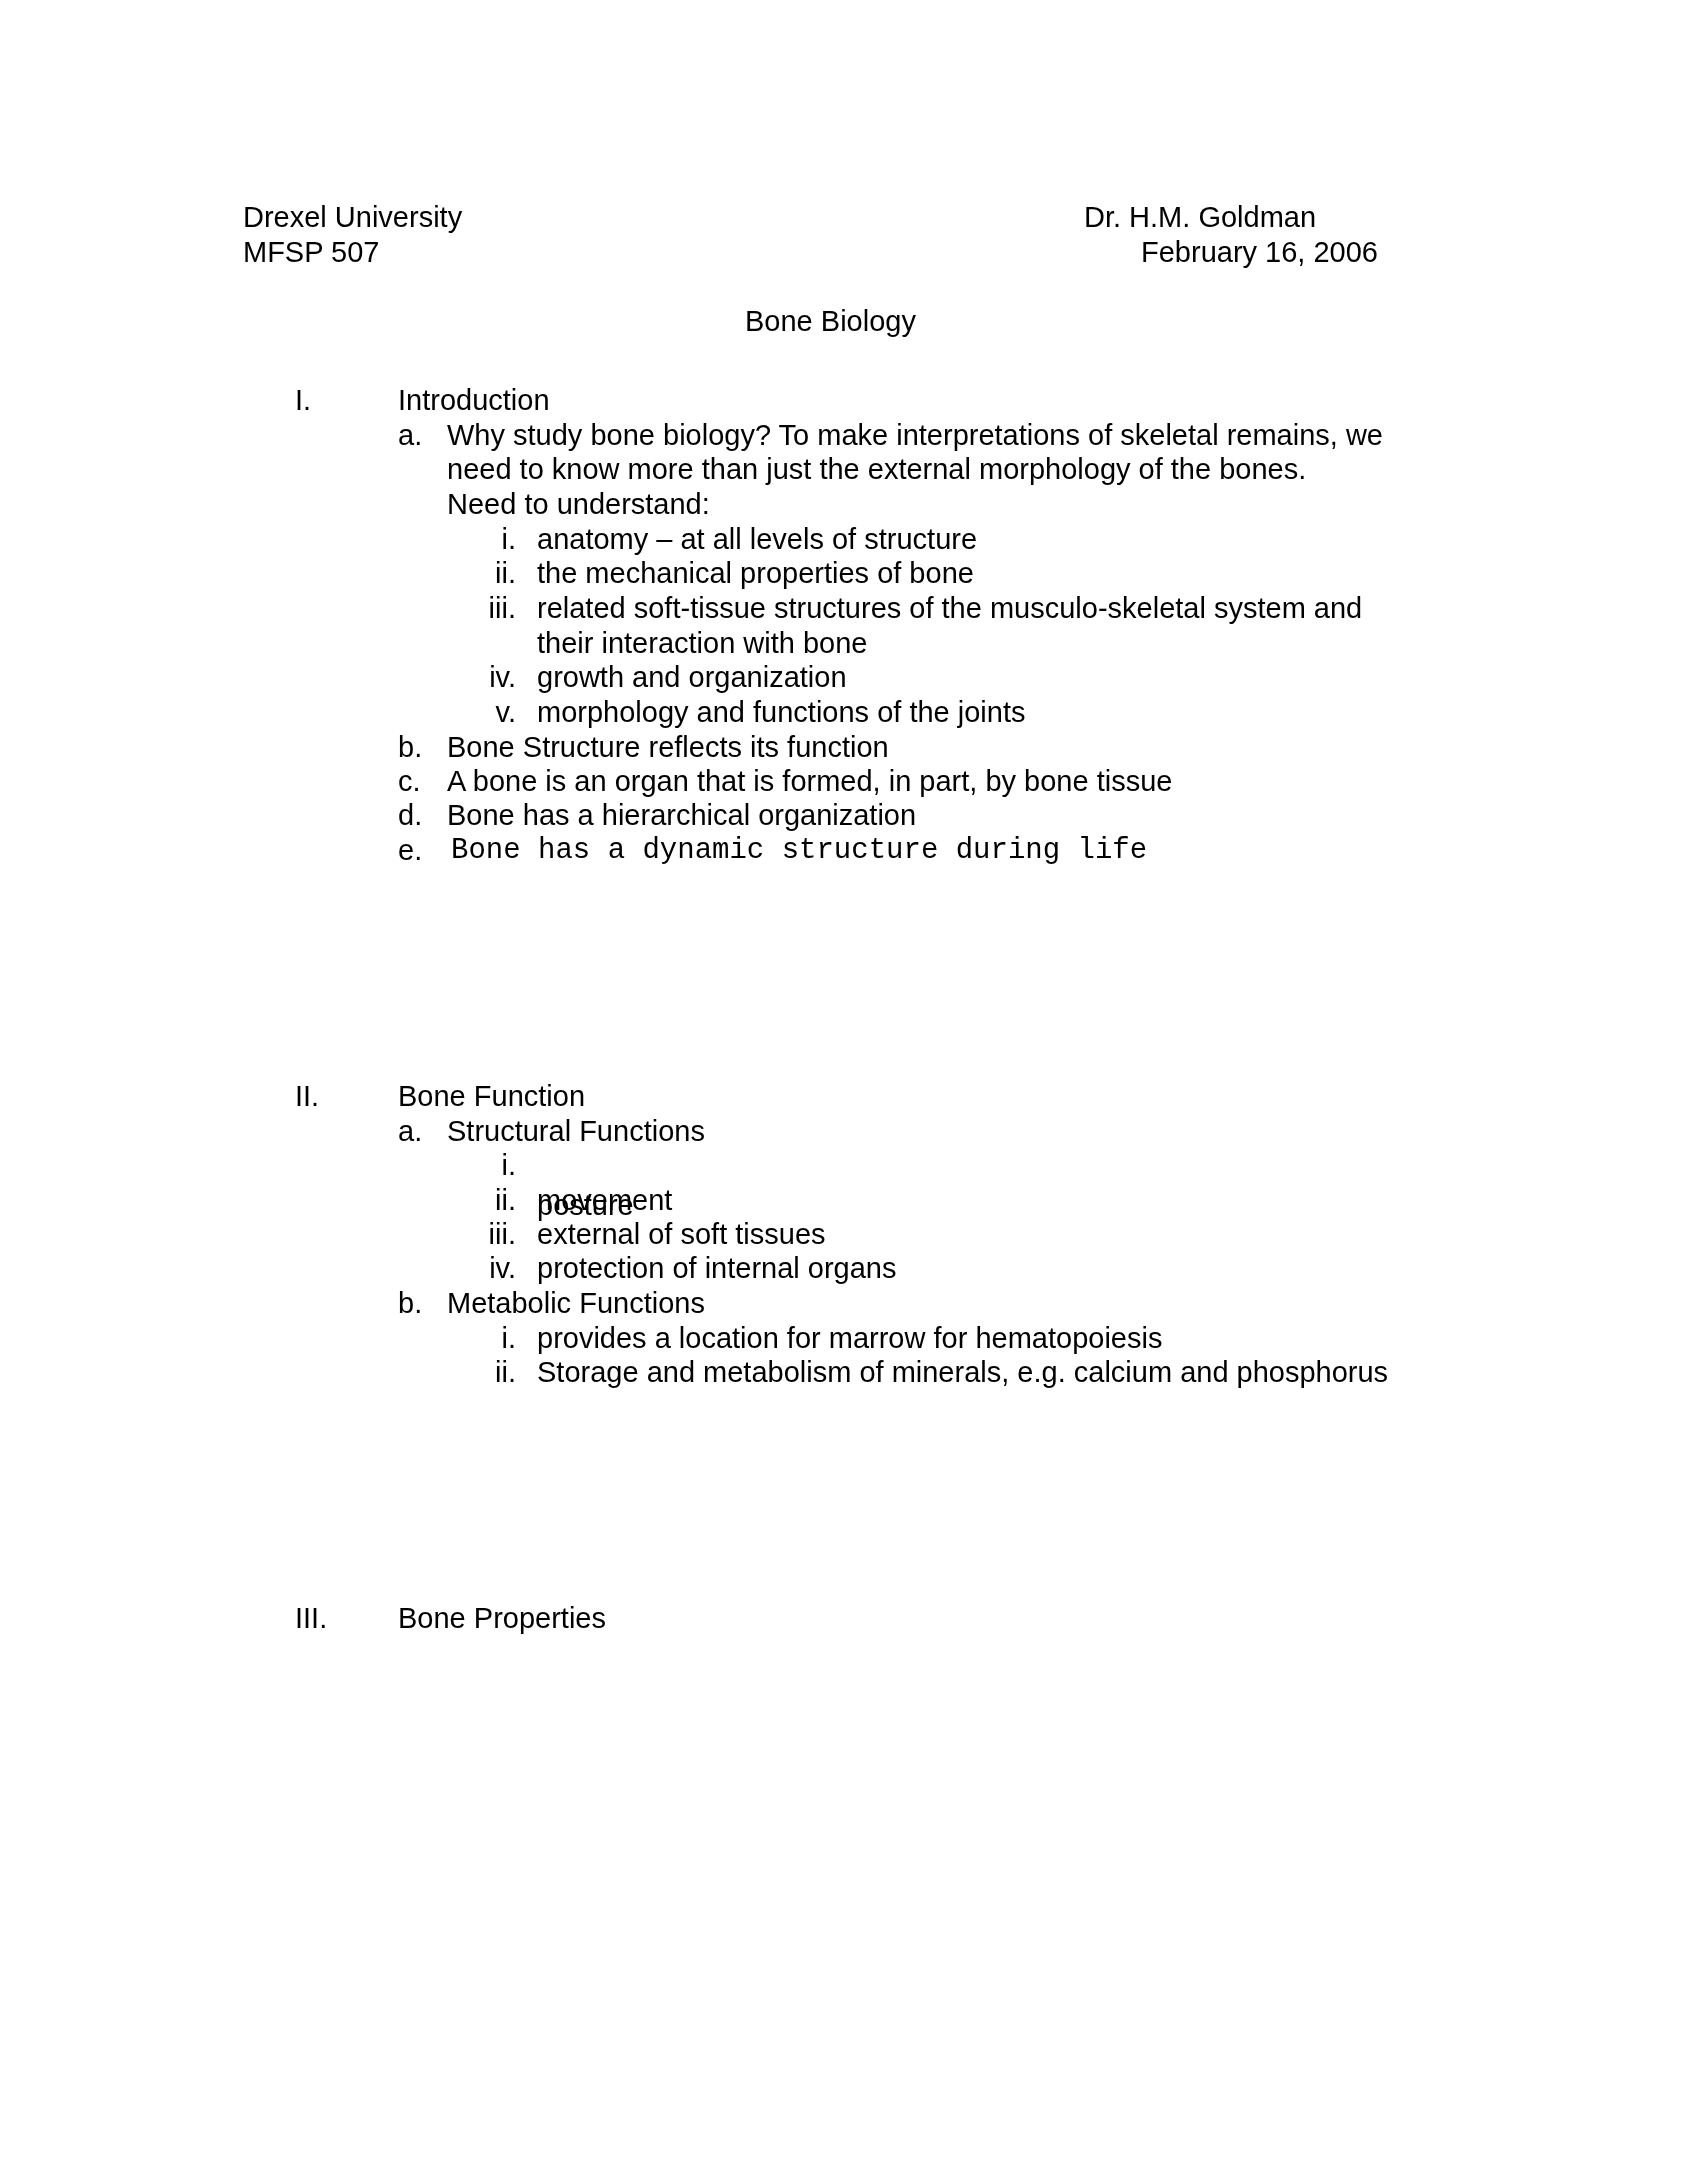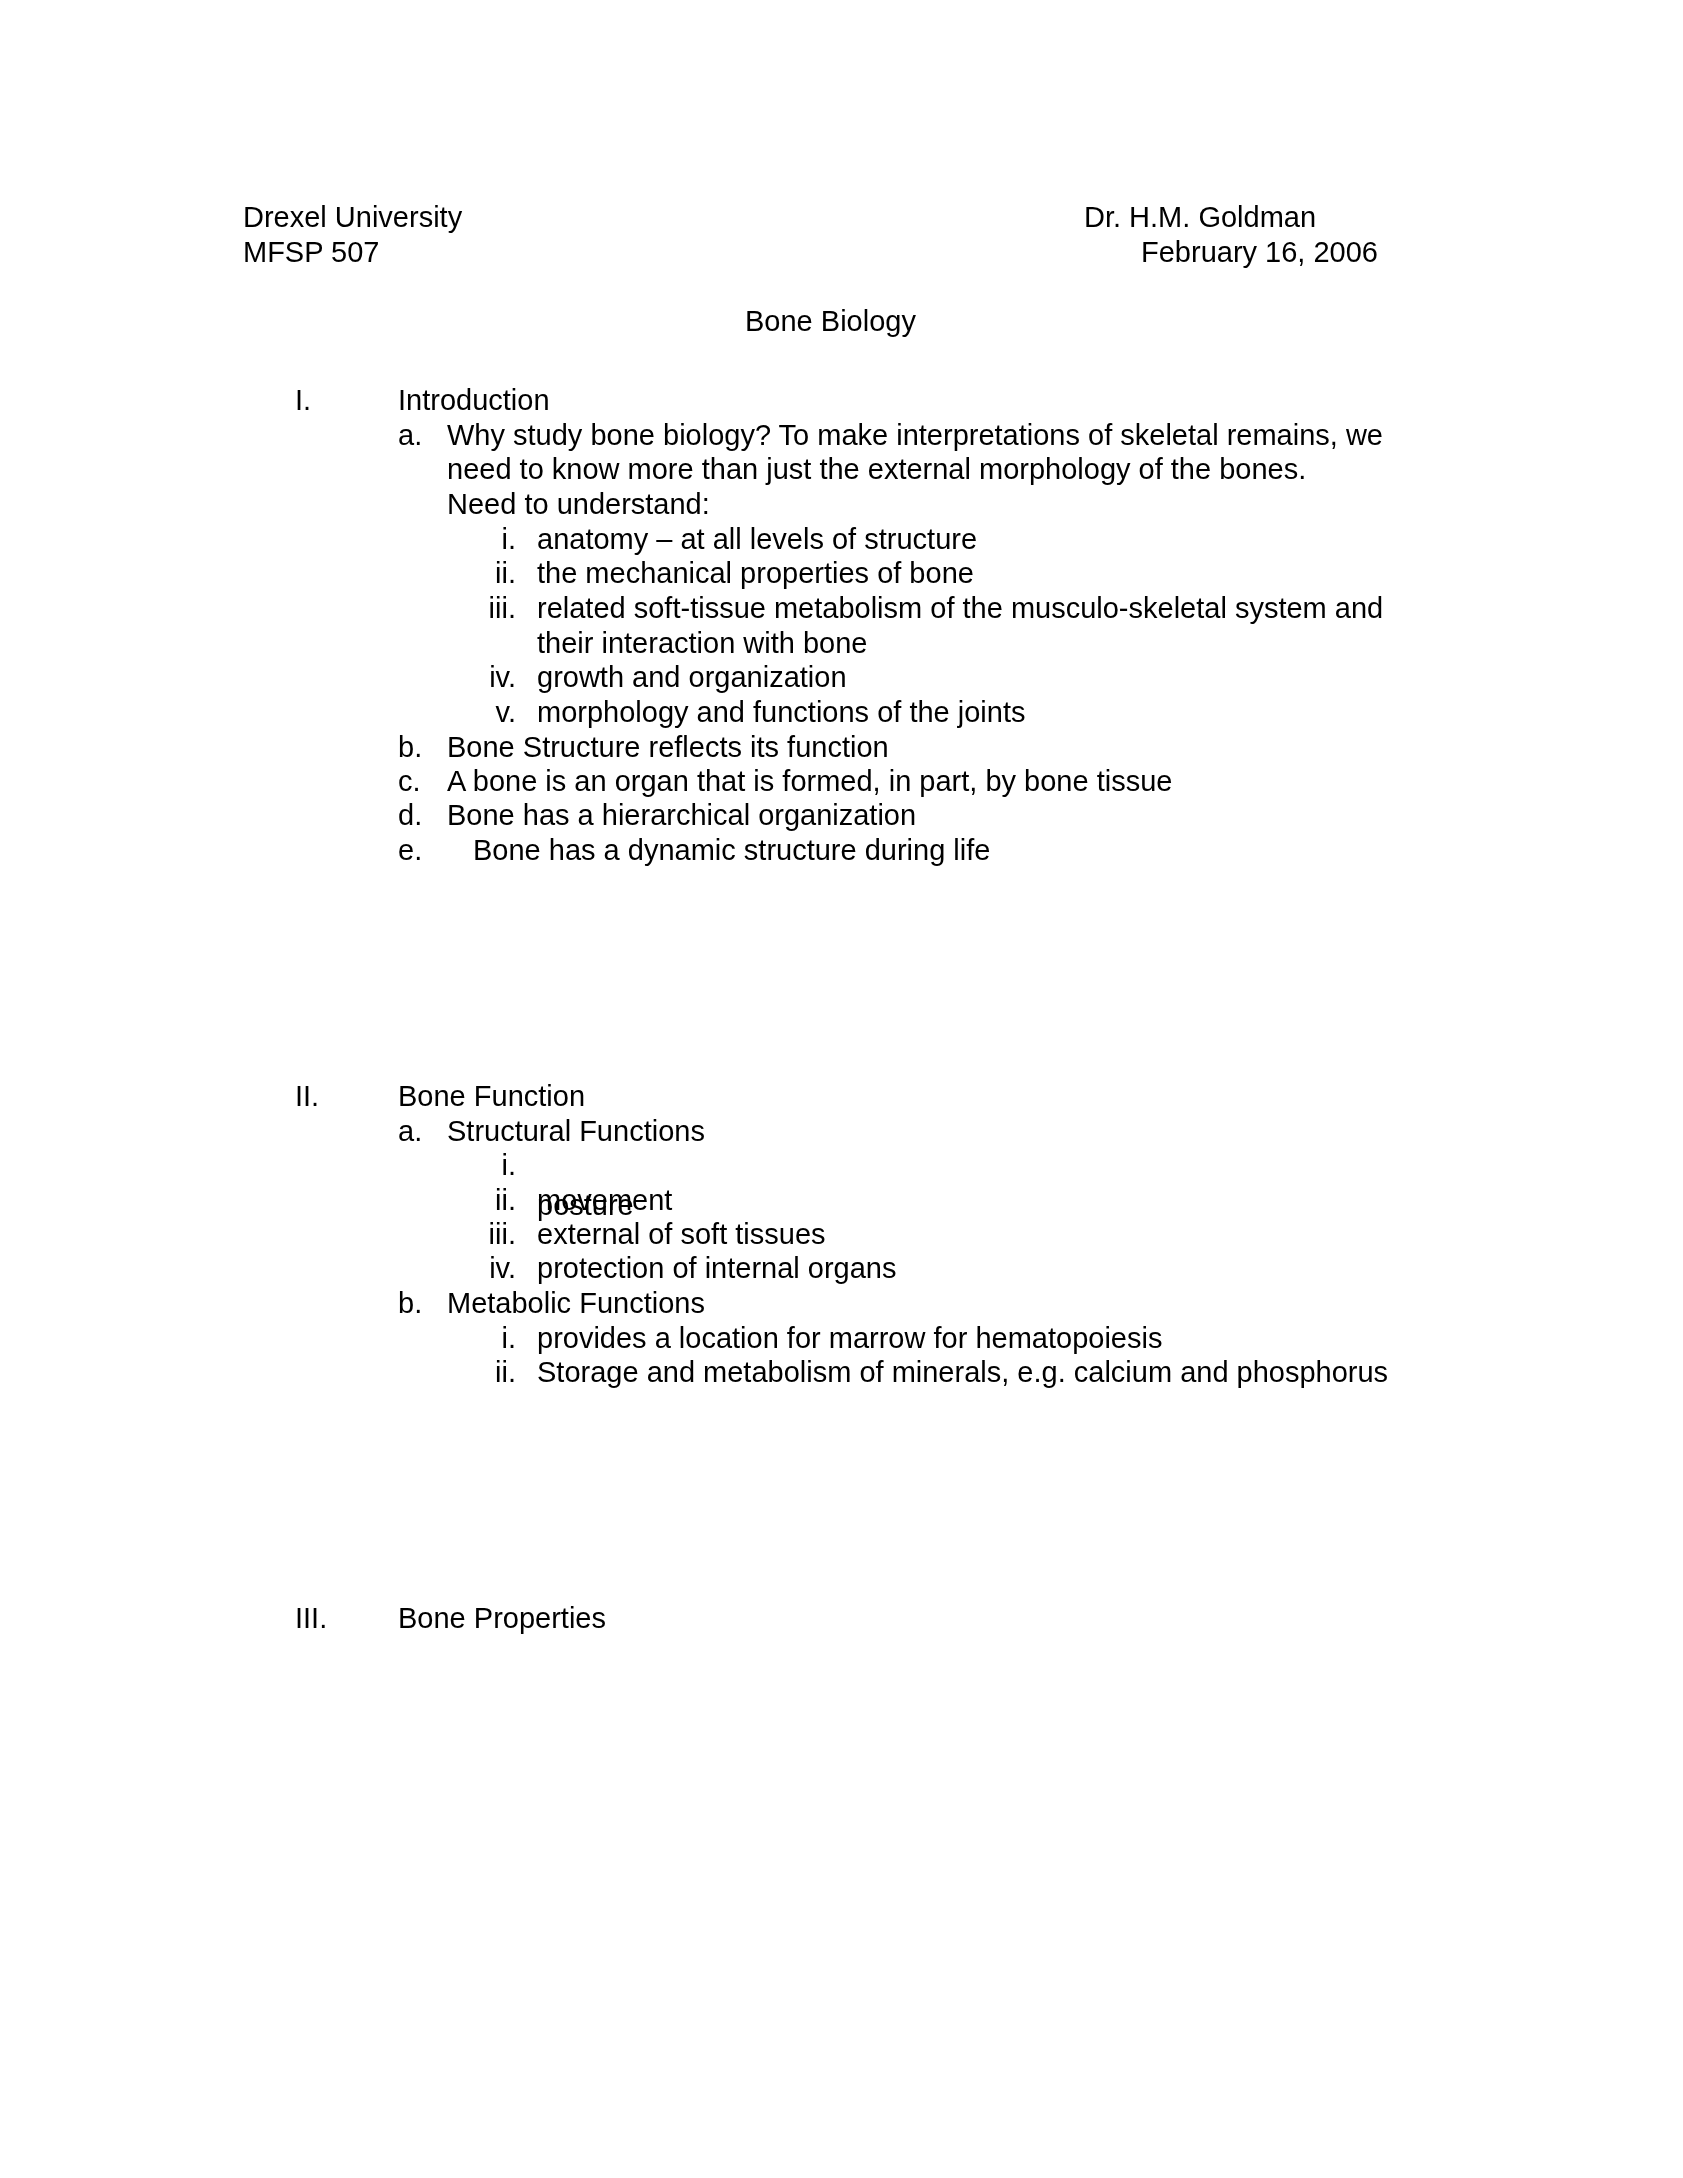--- a/index.html
+++ b/index.html
@@ -32,40 +32,40 @@
     <div class="ln" style="left:447px; top:455px;">need to know more than just the external morphology of the bones.</div>
     <div class="ln" style="left:447px; top:490px;">Need to understand:</div>
 
     <div class="ln num-r" style="left:457px; top:525px;">i.</div>
     <div class="ln" style="left:537px; top:525px;">anatomy – at all levels of structure</div>
 
     <div class="ln num-r" style="left:457px; top:559px;">ii.</div>
     <div class="ln" style="left:537px; top:559px;">the mechanical properties of bone</div>
 
     <div class="ln num-r" style="left:457px; top:594px;">iii.</div>
-    <div class="ln" style="left:537px; top:594px;">related soft-tissue metabolism of the musculo-skeletal system and</div>
+    <div class="ln" style="left:537px; top:594px;">related soft-tissue structures of the musculo-skeletal system and</div>
     <div class="ln" style="left:537px; top:629px;">their interaction with bone</div>
 
     <div class="ln num-r" style="left:457px; top:663px;">iv.</div>
     <div class="ln" style="left:537px; top:663px;">growth and organization</div>
 
     <div class="ln num-r" style="left:457px; top:698px;">v.</div>
     <div class="ln" style="left:537px; top:698px;">morphology and functions of the joints</div>
 
     <div class="ln" style="left:398px; top:733px;">b.</div>
     <div class="ln" style="left:447px; top:733px;">Bone Structure reflects its function</div>
 
     <div class="ln" style="left:398px; top:767px;">c.</div>
     <div class="ln" style="left:447px; top:767px;">A bone is an organ that is formed, in part, by bone tissue</div>
 
     <div class="ln" style="left:398px; top:801px;">d.</div>
     <div class="ln" style="left:447px; top:801px;">Bone has a hierarchical organization</div>
 
     <div class="ln" style="left:398px; top:836px;">e.</div>
-    <div class="ln" style="left:473px; top:836px;">Bone has a dynamic structure during life</div>
+    <div class="ln" style="left:451px; top:836px;font-family:Liberation Mono, monospace;">Bone has a dynamic structure during life</div>
   </div>
 
   <div>
     <div class="ln" style="left:295px; top:1082px;">II.</div>
     <div class="ln" style="left:398px; top:1082px;">Bone Function</div>
 
     <div class="ln" style="left:398px; top:1117px;">a.</div>
     <div class="ln" style="left:447px; top:1117px;">Structural Functions</div>
 
     <div class="ln num-r" style="left:457px; top:1151px;">i.</div>

